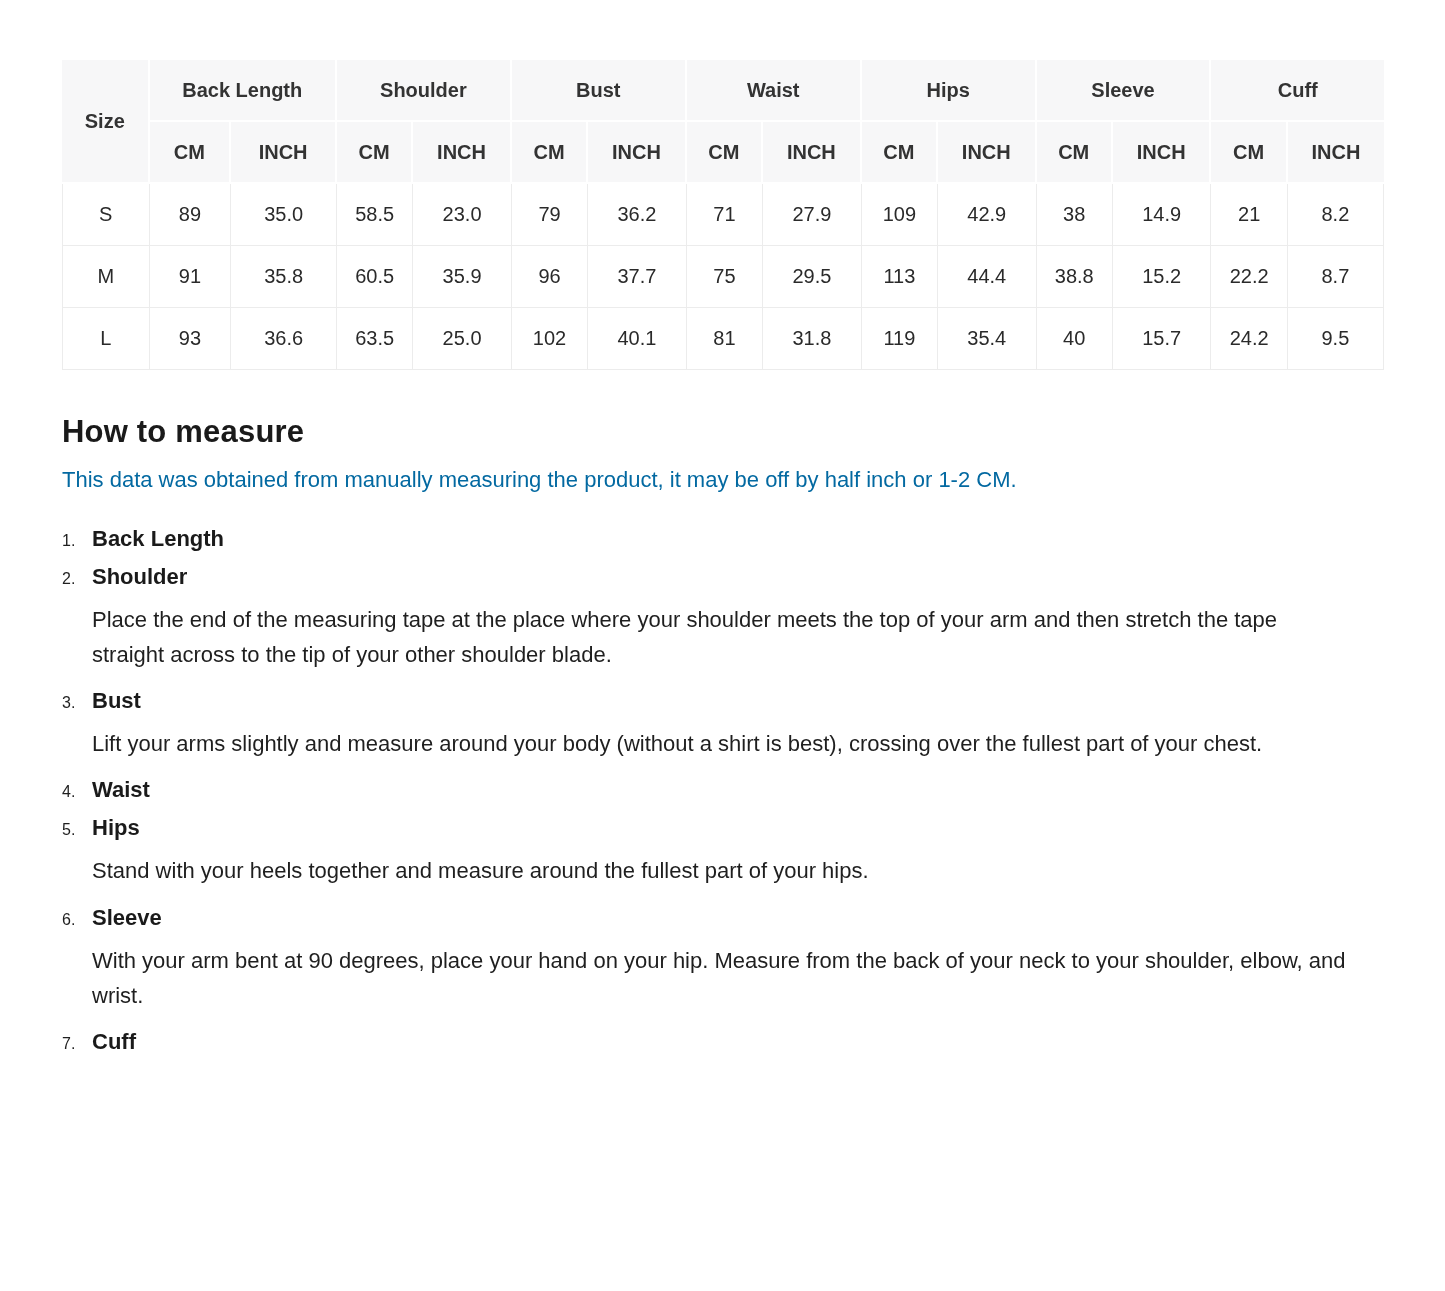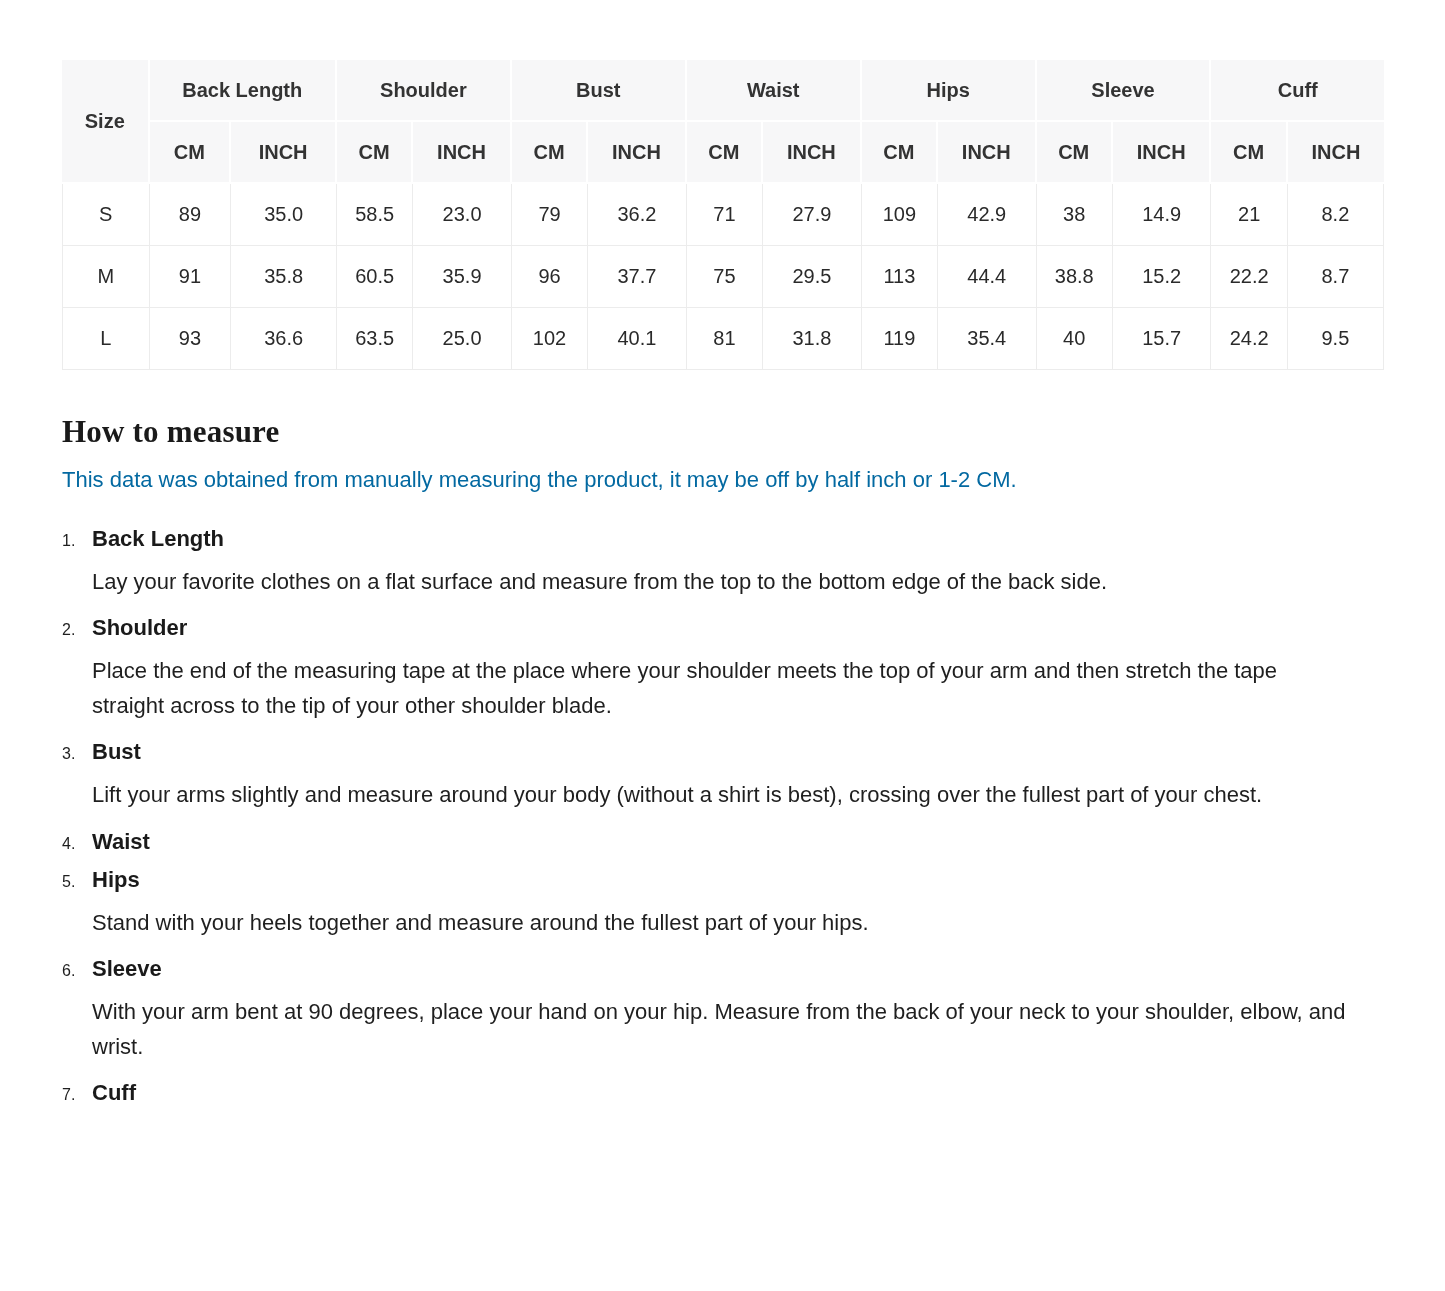--- a/index.html
+++ b/index.html
@@ -52,21 +52,20 @@
   }
   table.size-chart td:first-child { border-left: 1px solid #ececec; }
 
   
   h2.htm-title {
     font-size: 31px;
     font-weight: 700;
     color: #1a1a1a;
     margin: 44px 0 14px 0;
     letter-spacing: 0.2px;
-    font-family: Liberation Serif, serif;
   }
   p.intro {
     font-size: 22px;
     line-height: 1.45;
     color: #0369a1;
     margin: 0 0 30px 0;
   }
   ol.steps {
     list-style: none;
     margin: 0;
@@ -189,21 +188,20 @@
   <h2 class="htm-title">How to measure</h2>
 
   <p class="intro">This data was obtained from manually measuring the product, it may be off by half inch or 1-2 CM.</p>
 
   <ol class="steps">
       <li class="step">
         <div class="step-head">
           <span class="step-num">1.</span>
           <span class="step-title">Back Length</span>
         </div>
-        <p class="step-desc">Lay your favorite clothes on a flat surface and measure from the top to the bottom edge of the back side.</p>
       </li>
       <li class="step">
         <div class="step-head">
           <span class="step-num">2.</span>
           <span class="step-title">Shoulder</span>
         </div>
         <p class="step-desc">Place the end of the measuring tape at the place where your shoulder meets the top of your arm and then stretch the tape straight across to the tip of your other shoulder blade.</p>
       </li>
       <li class="step">
         <div class="step-head">

